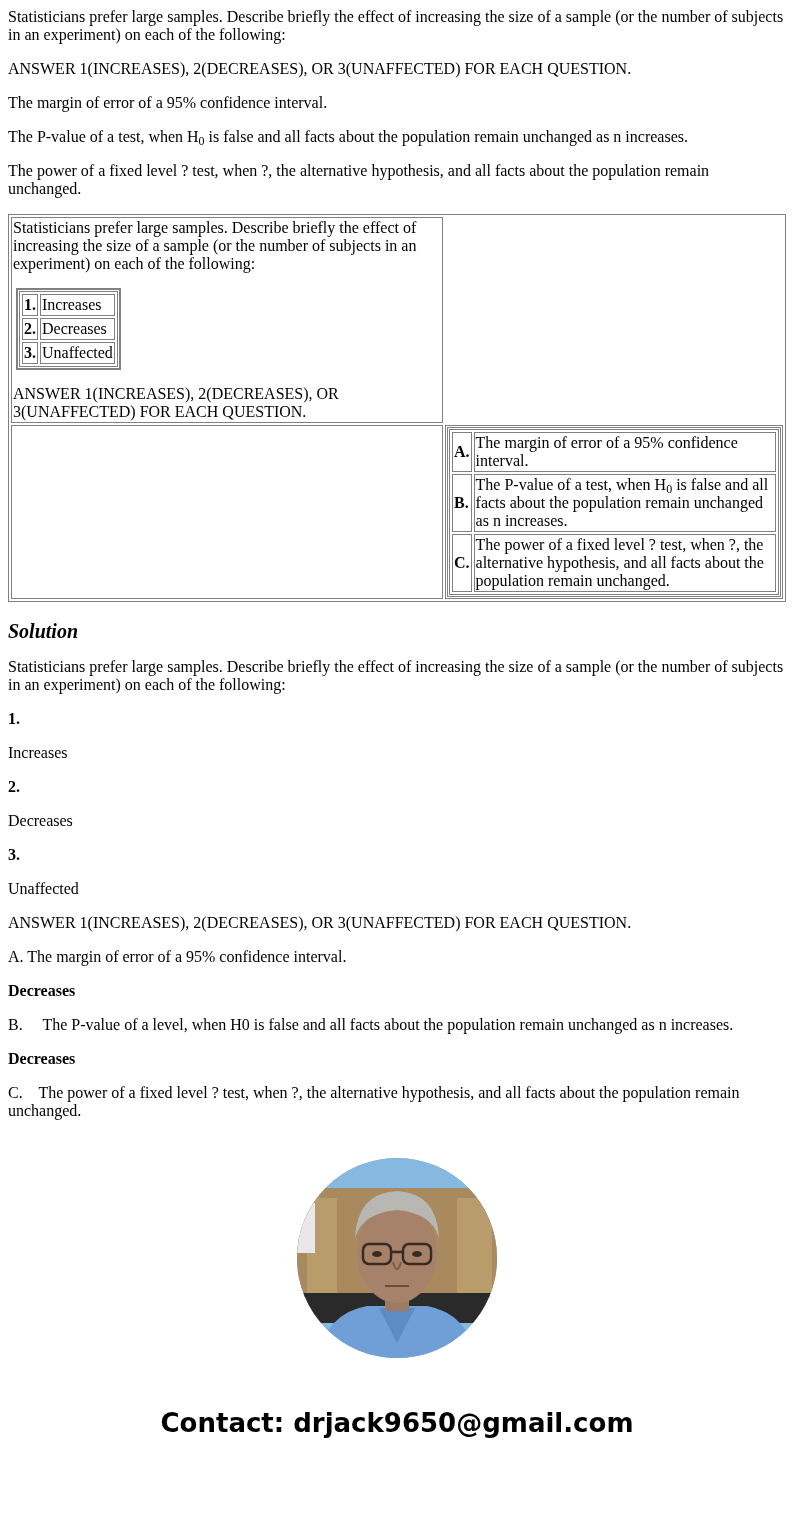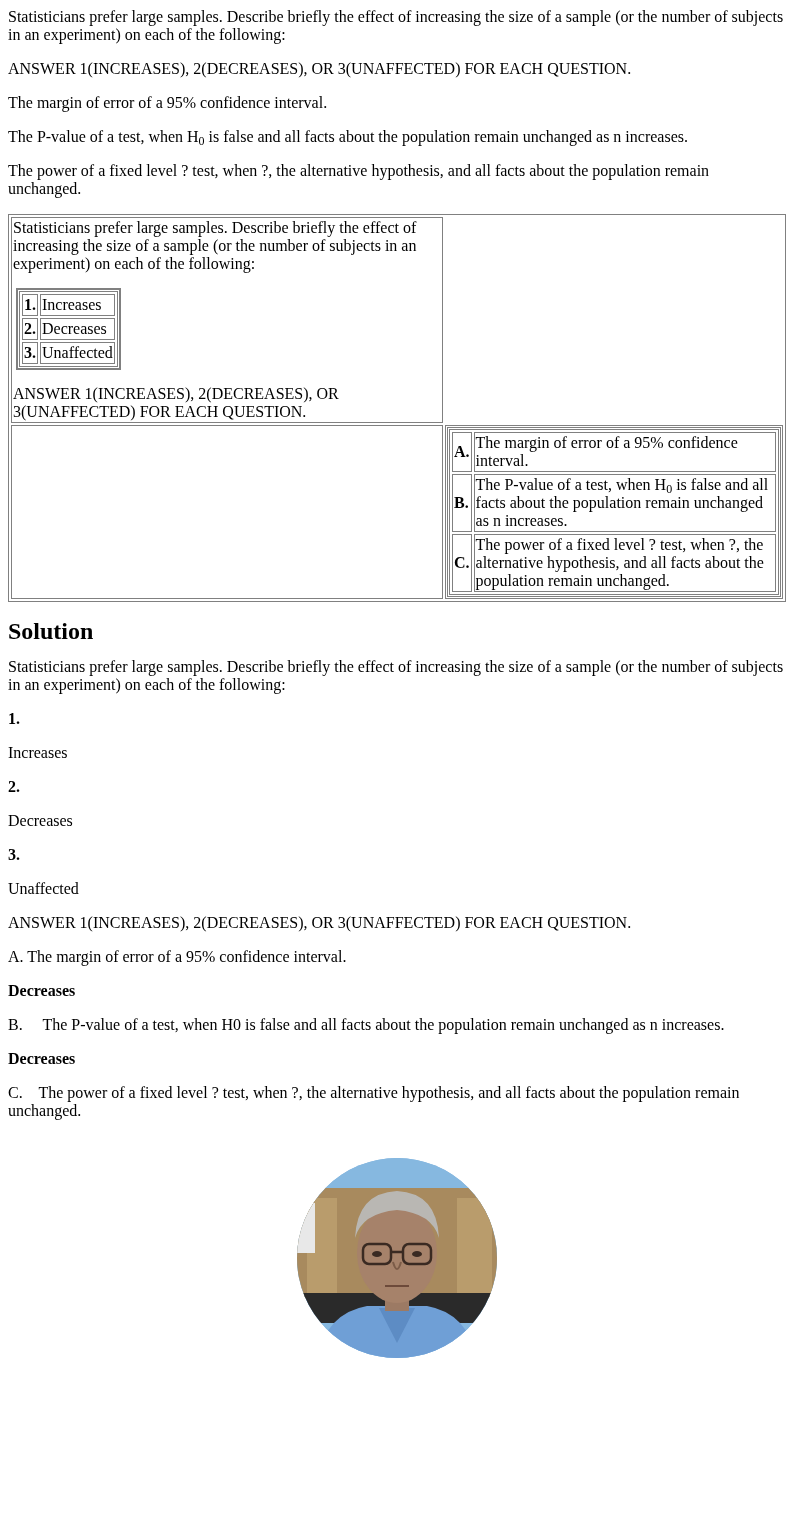--- a/index.html
+++ b/index.html
@@ -47,23 +47,24 @@
       border-collapse: separate;
       width: 100%;
     }
     table.qtable td {
       border: 1px solid #808080;
       padding: 1px;
       vertical-align: middle;
     }
     table.qtable td.letter { width: 14px; font-weight: bold; }
     h3.solution {
-      font-size: 24px;
+      font-size: 20px;
       font-weight: bold;
       margin: 20px 0 18px 0;
+      font-style: italic;
     }
     .b { font-weight: bold; }
     .avatar-wrap {
       width: 100%;
       display: flex;
       justify-content: center;
       margin-top: 38px;
     }
     .avatar {
       width: 200px;
@@ -145,21 +146,21 @@
 <p>Statisticians prefer large samples. Describe briefly the effect of increasing the size of a sample (or the number of subjects in an experiment) on each of the following:</p>
 <p class="b">1.</p>
 <p>Increases</p>
 <p class="b">2.</p>
 <p>Decreases</p>
 <p class="b">3.</p>
 <p>Unaffected</p>
 <p>ANSWER 1(INCREASES), 2(DECREASES), OR 3(UNAFFECTED) FOR EACH QUESTION.</p>
 <p style="white-space:pre-wrap">A. The margin of error of a 95% confidence interval.</p>
 <p class="b">Decreases</p>
-<p style="white-space:pre-wrap">B.     The P-value of a test, when H0 is false and all facts about the population remain unchanged as n increases.</p>
+<p style="white-space:pre-wrap">B.     The P-value of a level, when H0 is false and all facts about the population remain unchanged as n increases.</p>
 <p class="b">Decreases</p>
 <p style="white-space:pre-wrap">C.    The power of a fixed level ? test, when ?, the alternative hypothesis, and all facts about the population remain unchanged.</p>
 
 <div class="avatar-wrap">
   <div class="avatar">
     <svg width="200" height="200" viewBox="0 0 200 200">
       <rect x="0" y="0" width="200" height="200" fill="#86b8e0"></rect>
       <rect x="0" y="30" width="200" height="110" fill="#a88a5e"></rect>
       <rect x="10" y="40" width="30" height="95" fill="#b99c6c"></rect>
       <rect x="160" y="40" width="35" height="95" fill="#b99c6c"></rect>
@@ -175,13 +176,14 @@
       <line x1="94" y1="94" x2="106" y2="94" stroke="#3a2a22" stroke-width="2.5"></line>
       <ellipse cx="80" cy="96" rx="5" ry="3" fill="#3a2a22"></ellipse>
       <ellipse cx="120" cy="96" rx="5" ry="3" fill="#3a2a22"></ellipse>
       <path d="M96 104 Q100 118 104 104" fill="none" stroke="#7c5c48" stroke-width="2"></path>
       <line x1="88" y1="128" x2="112" y2="128" stroke="#6d4a3a" stroke-width="2"></line>
     </svg>
   </div>
 </div>
 
 <div class="promo">
+  <div>Contact: drjack9650@gmail.com</div>
 </div>
 
 </body></html>

